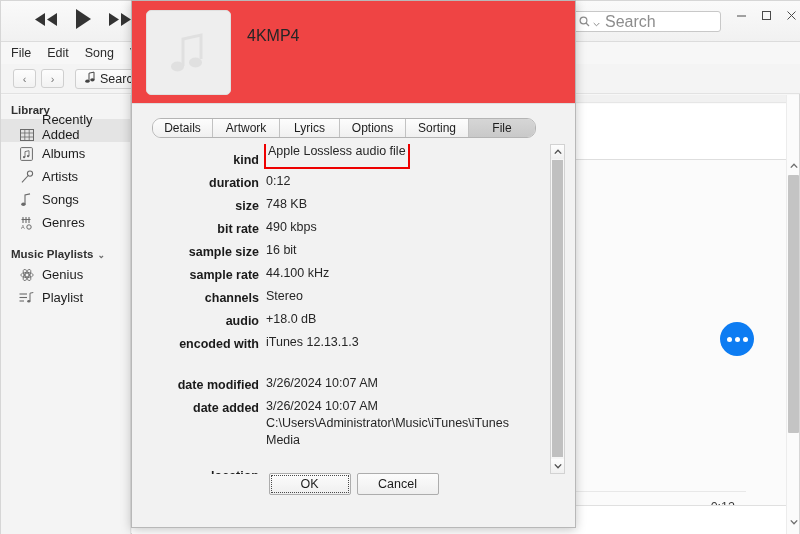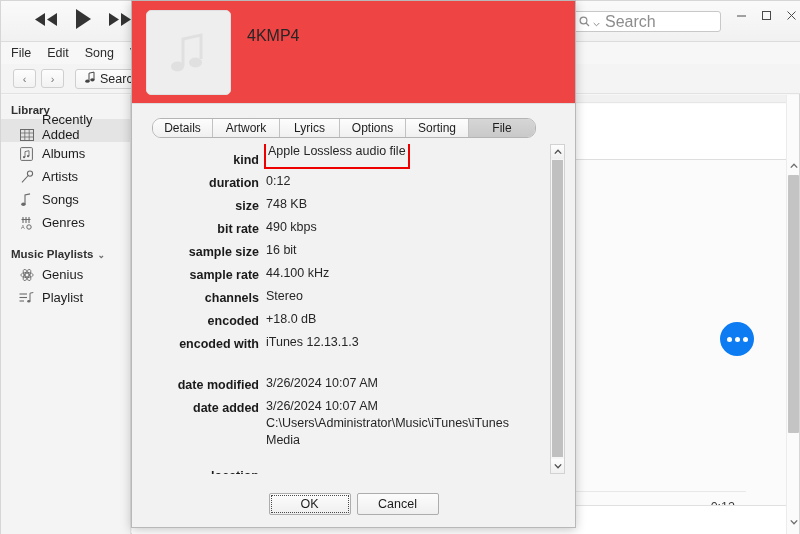--- a/index.html
+++ b/index.html
@@ -283,23 +283,23 @@
   .ds-arrow.up { top: 0; }
   .ds-arrow.dn { bottom: 0; }
   .ds-thumb {
     position: absolute; left: 1px; top: 15px;
     width: 11px; height: 297px;
     background: #c0c0c0;
   }
 
   
   .dlg-foot {
-    position: absolute; left: 0; bottom: 0;
+    position: absolute; left: 0; bottom: 8px;
     width: 443px; height: 46px;
-    display: flex; align-items: center; justify-content: center;
+    display: flex; align-items: flex-start; justify-content: center;
     gap: 6px;
   }
   .dbtn {
     width: 82px; height: 22px;
     border: 1px solid #adadad; border-radius: 2px;
     background: linear-gradient(#fcfcfc,#efefef);
     font-size: 12.5px; color: #1c1c1c;
     display: flex; align-items: center; justify-content: center;
   }
   .dbtn.focused { outline: 1px dotted #4a4a4a; outline-offset: -3px; }
@@ -564,21 +564,21 @@
         <div class="plabel">sample rate</div>
         <div class="pvalue">44.100 kHz</div>
       </div>
 
       <div class="prow">
         <div class="plabel">channels</div>
         <div class="pvalue">Stereo</div>
       </div>
 
       <div class="prow">
-        <div class="plabel">encoded</div>
+        <div class="plabel">audio</div>
         <div class="pvalue">+18.0 dB</div>
       </div>
 
       <div class="prow">
         <div class="plabel">encoded with</div>
         <div class="pvalue">iTunes 12.13.1.3</div>
       </div>
 
       <div class="prow gap-a">
         <div class="plabel">date modified</div>

